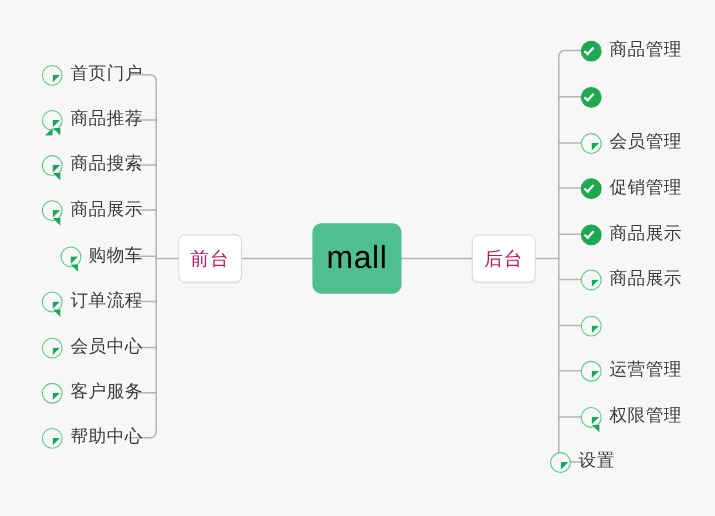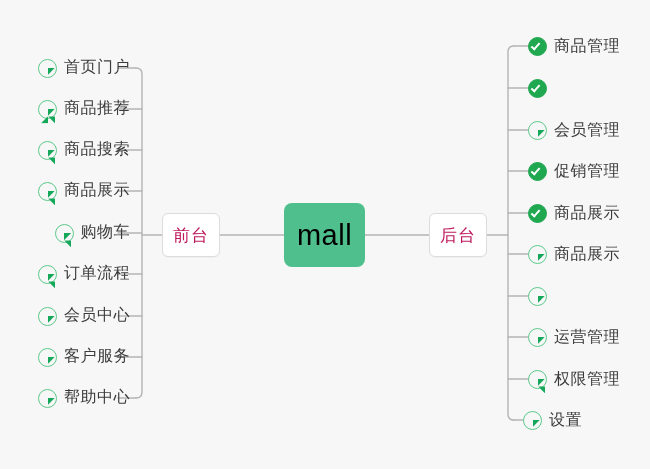--- a/index.html
+++ b/index.html
@@ -307,21 +307,21 @@
         <span class="status pie">
           <span class="wedge" style="transform: rotate(0deg);">
             <i style="clip-path: polygon(0% 100%, 0% 0%, 100% 0%);"></i>
           </span>
           <span class="wedge" style="transform: rotate(90deg);">
             <i style="clip-path: polygon(0% 100%, 0% 0%, 100% 0%);"></i>
           </span>
         </span>
         <span class="leaf-label">权限管理</span>
       </div>
-      <div class="leaf right" style="top: 407px; left: 523px;">
+      <div class="leaf right" style="top: 407px; left: 500px; font-family: Liberation Mono, monospace;">
         <span class="status pie">
           <span class="wedge" style="transform: rotate(0deg);">
             <i style="clip-path: polygon(0% 100%, 0% 0%, 100% 0%);"></i>
           </span>
         </span>
         <span class="leaf-label">设置</span>
       </div>
     </div>
 
 </div>

